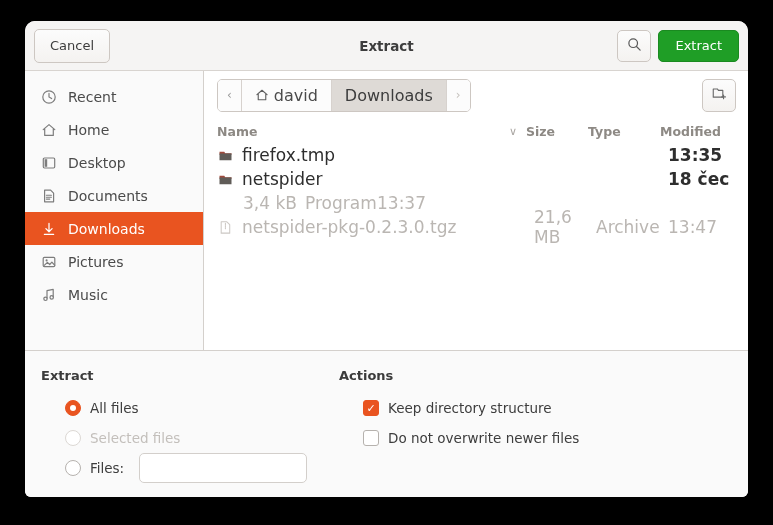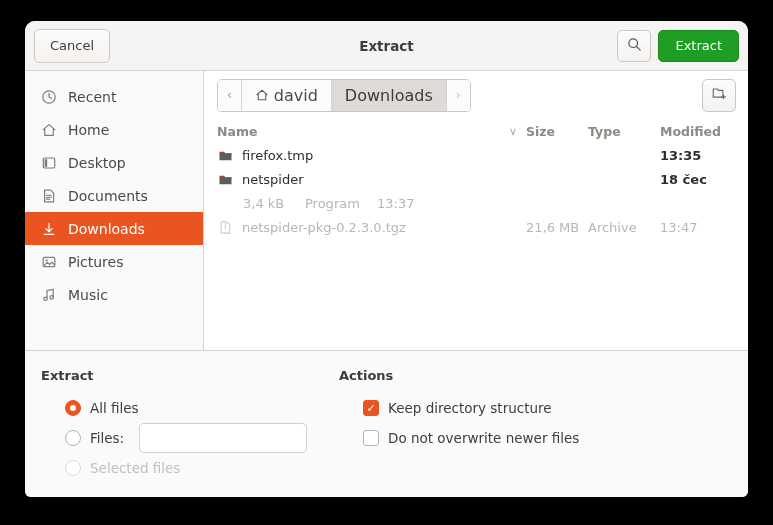--- a/index.html
+++ b/index.html
@@ -196,23 +196,23 @@
   .c-name { flex: 1; min-width: 0; }
   .c-sort { width: 26px; text-align: center; font-weight: normal; font-size: 11px; color: #aaa6a2; }
   .c-size { width: 62px; text-align: left; }
   .c-type { width: 72px; text-align: left; }
   .c-mod  { width: 72px; text-align: left; }
 
   .filelist { flex: 1; overflow: hidden; }
   .frow {
     display: flex;
     align-items: center;
-    padding: 0 16px 0 13px;
+    padding: 0 8px 0 13px;
     height: 24px;
-    font-size: 13px;
+    font-size: 17px;
     cursor: pointer;
     user-select: none;
   }
   .frow .c-name { display: flex; align-items: center; gap: 9px; }
   .fico { width: 16px; height: 16px; flex: 0 0 16px; display: flex; align-items: center; justify-content: center; }
   .frow.enabled .c-name, .frow.enabled .c-mod { color: #2e2e2e; }
   .frow.enabled .c-mod { font-weight: bold; }
   .frow.dim .c-name, .frow.dim .c-size,
   .frow.dim .c-type, .frow.dim .c-mod { color: #bab6b2; }
 
@@ -504,30 +504,30 @@
   <div class="options">
 
     <div class="opt-col">
       <div class="opt-title">Extract</div>
 
       <div class="opt-row">
         <span class="radio on"></span>
         <span>All files</span>
       </div>
 
+      <div class="opt-row disabled">
+        <span class="radio dis"></span>
+        <span>Selected files</span>
+      </div>
+
       <div class="opt-row">
         <span class="radio"></span>
         <span>Files:</span>
         <input class="files-input" type="text" placeholder="" style="">
       </div>
-
-      <div class="opt-row disabled">
-        <span class="radio dis"></span>
-        <span>Selected files</span>
-      </div>
     </div>
 
     <div class="opt-col right">
       <div class="opt-title">Actions</div>
 
       <div class="opt-row">
         <span class="check on">
           <span>✓</span>
         </span>
         <span>Keep directory structure</span>

